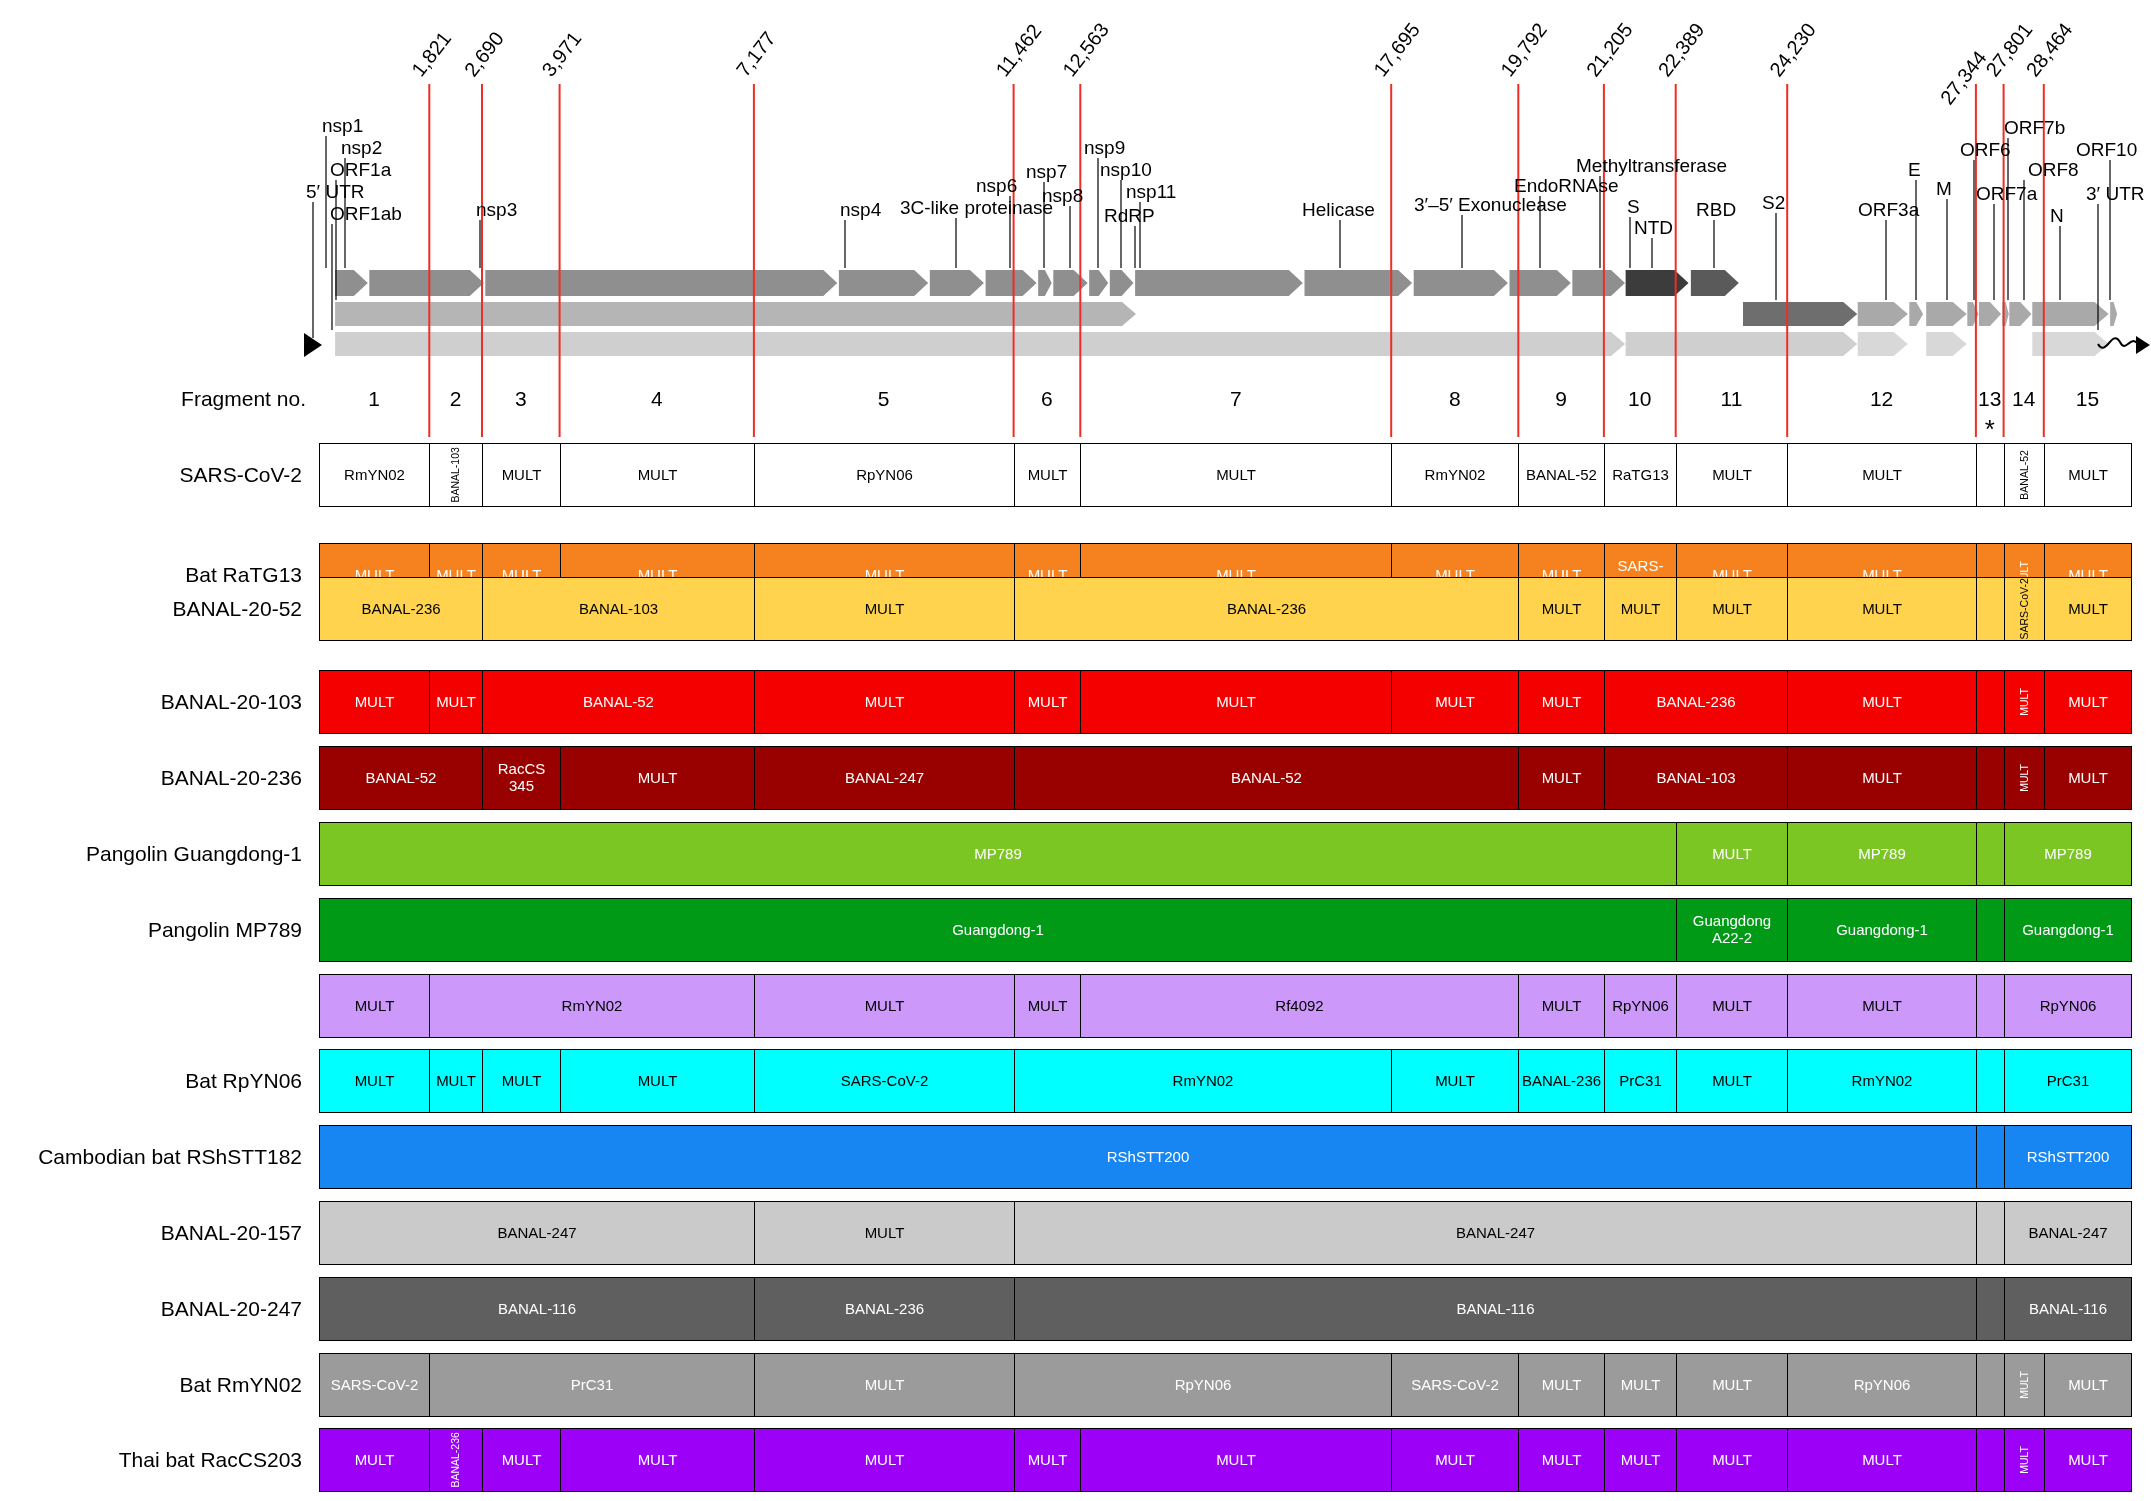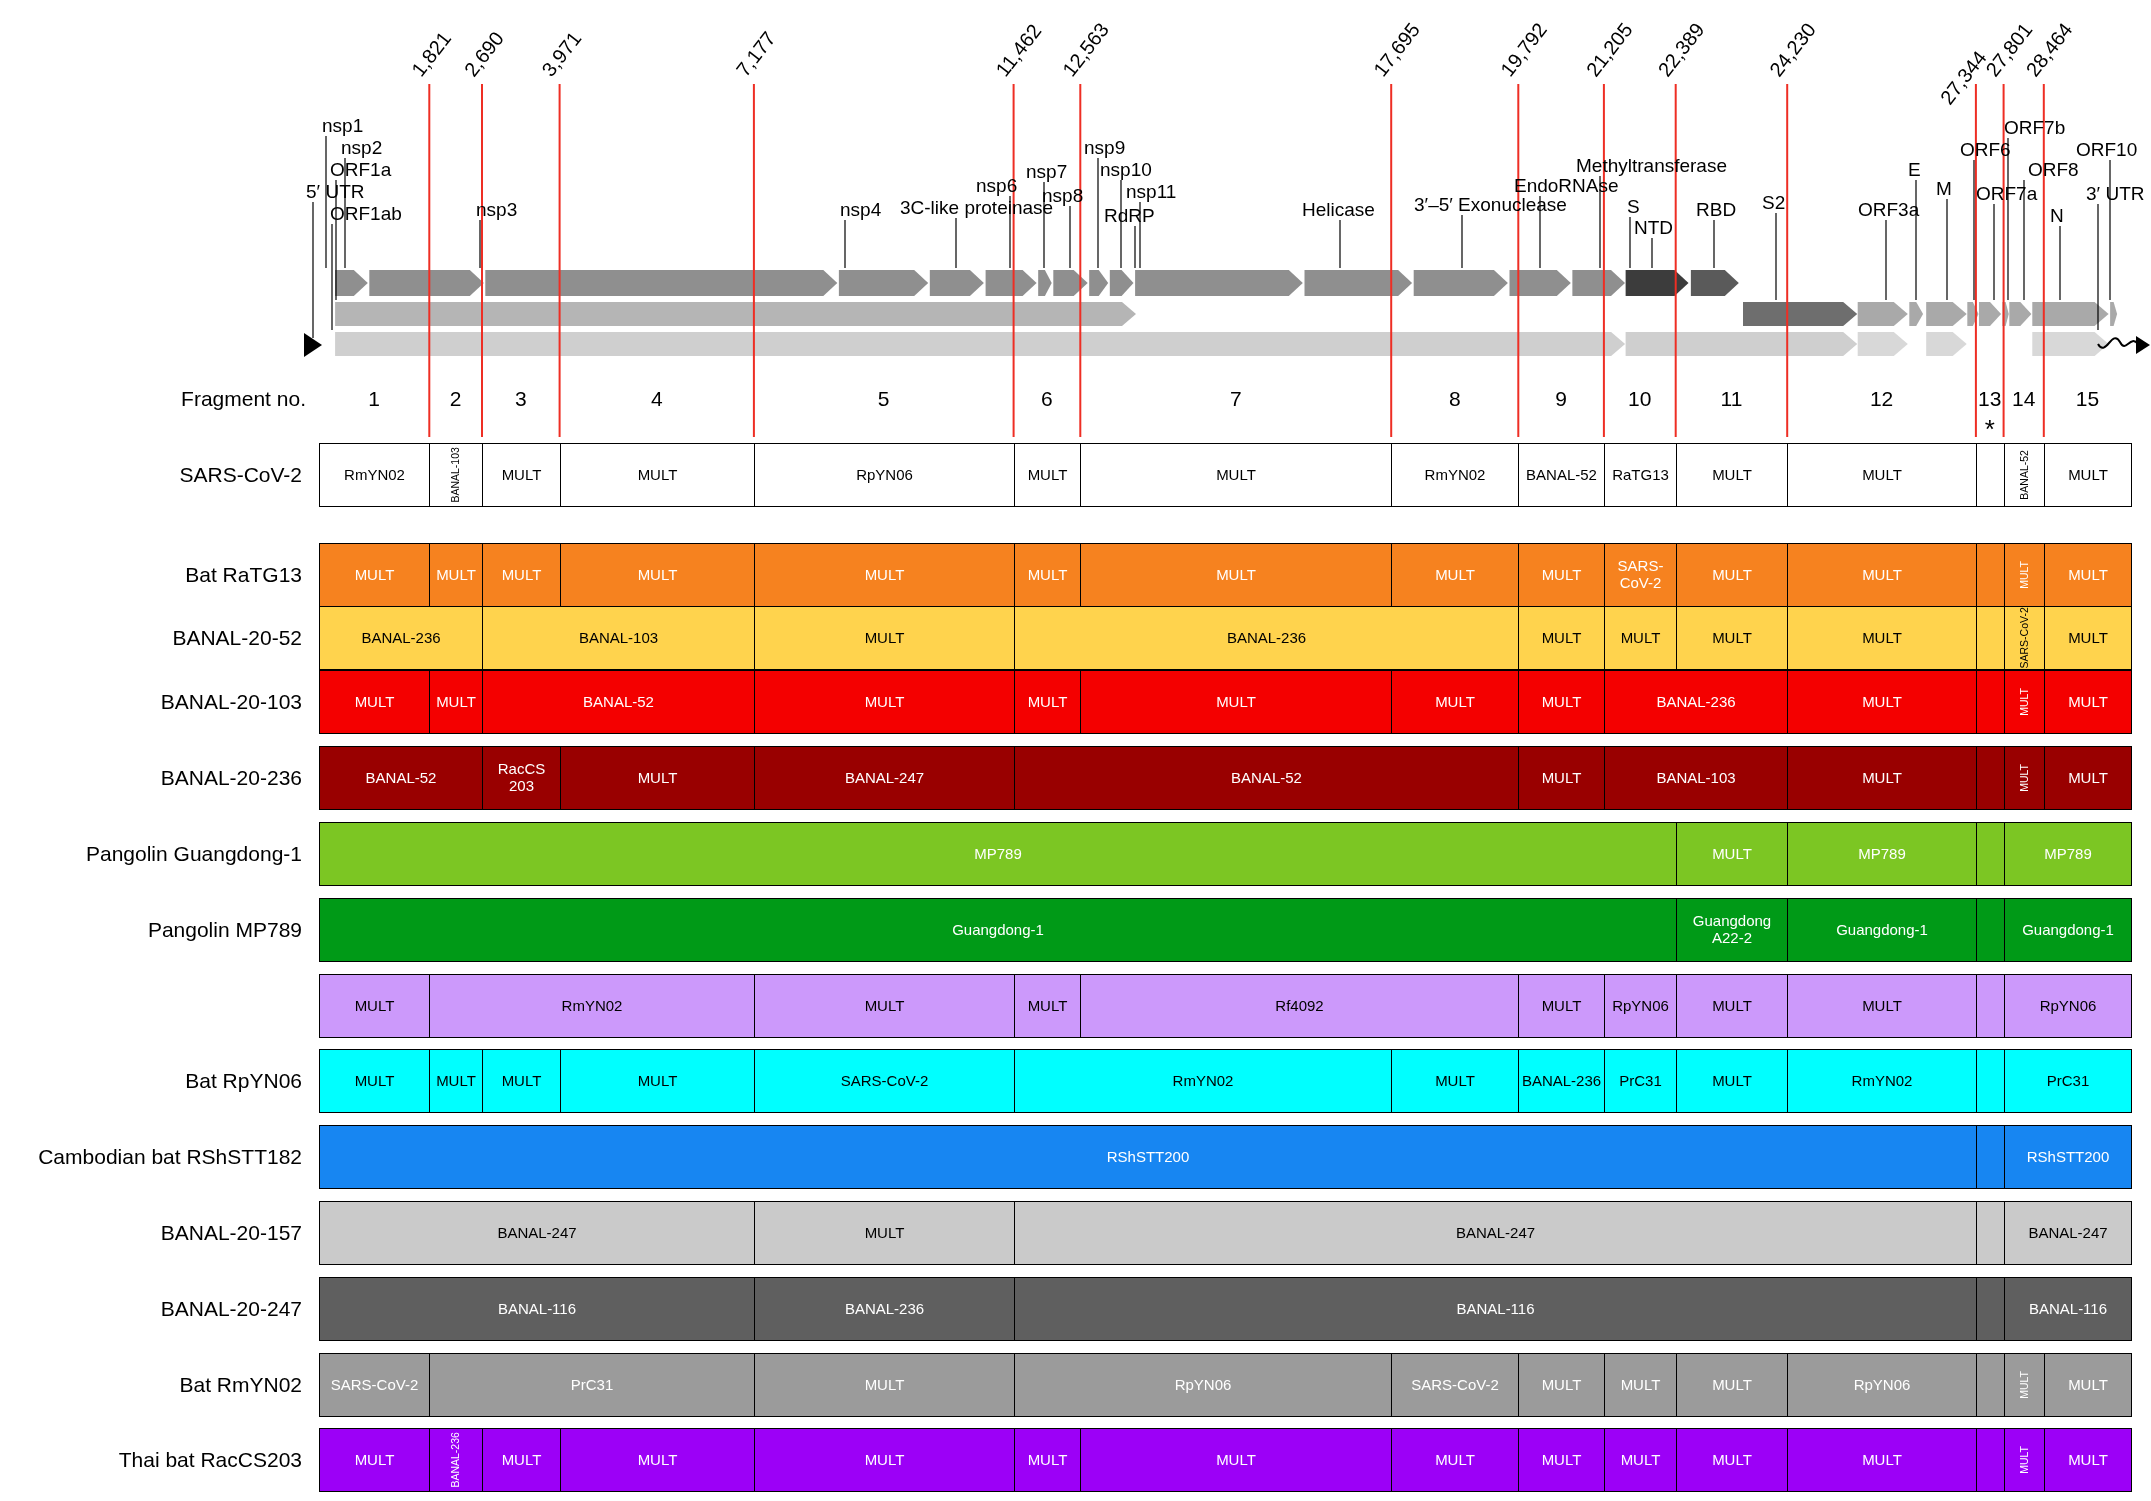--- a/index.html
+++ b/index.html
@@ -268,21 +268,21 @@
           <span>MULT</span>
         </div>
         <div class="cell" style="left: 1976px; width: 29px; background: rgb(246, 130, 31); color: rgb(255, 255, 255);"></div>
         <div class="cell" style="left: 2004px; width: 41px; background: rgb(246, 130, 31); color: rgb(255, 255, 255);">
           <span class="rot">MULT</span>
         </div>
         <div class="cell" style="left: 2044px; width: 88px; background: rgb(246, 130, 31); color: rgb(255, 255, 255);">
           <span>MULT</span>
         </div>
       </div>
-      <div class="row" style="top: 606px;">
+      <div class="row" style="top: 577px;">
         <div class="row-label">BANAL-20-52</div>
         <div class="cell" style="left: 319px; width: 164px; background: rgb(255, 211, 77); color: rgb(0, 0, 0);">
           <span>BANAL-236</span>
         </div>
         <div class="cell" style="left: 482px; width: 273px; background: rgb(255, 211, 77); color: rgb(0, 0, 0);">
           <span>BANAL-103</span>
         </div>
         <div class="cell" style="left: 754px; width: 261px; background: rgb(255, 211, 77); color: rgb(0, 0, 0);">
           <span>MULT</span>
         </div>
@@ -348,21 +348,21 @@
         <div class="cell" style="left: 2044px; width: 88px; background: rgb(244, 0, 0); color: rgb(255, 255, 255);">
           <span>MULT</span>
         </div>
       </div>
       <div class="row" style="top: 746px;">
         <div class="row-label">BANAL-20-236</div>
         <div class="cell" style="left: 319px; width: 164px; background: rgb(153, 0, 0); color: rgb(255, 255, 255);">
           <span>BANAL-52</span>
         </div>
         <div class="cell" style="left: 482px; width: 79px; background: rgb(153, 0, 0); color: rgb(255, 255, 255);">
-          <span>RacCS 203</span>
+          <span>RacCS 345</span>
         </div>
         <div class="cell" style="left: 560px; width: 195px; background: rgb(153, 0, 0); color: rgb(255, 255, 255);">
           <span>MULT</span>
         </div>
         <div class="cell" style="left: 754px; width: 261px; background: rgb(153, 0, 0); color: rgb(255, 255, 255);">
           <span>BANAL-247</span>
         </div>
         <div class="cell" style="left: 1014px; width: 505px; background: rgb(153, 0, 0); color: rgb(255, 255, 255);">
           <span>BANAL-52</span>
         </div>

